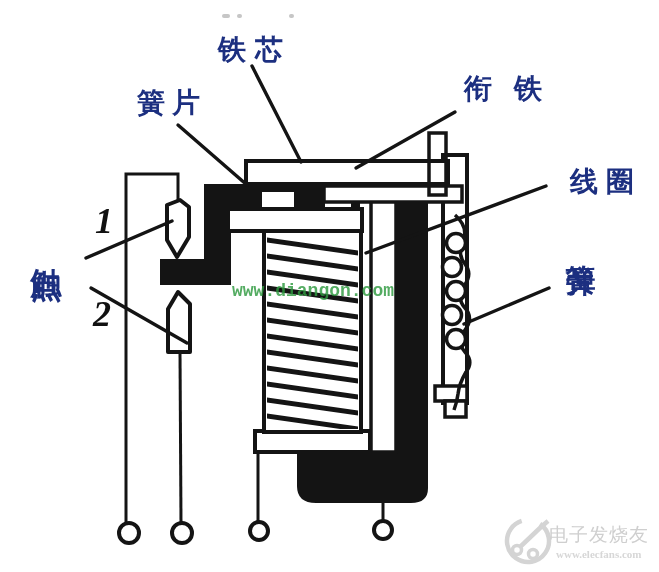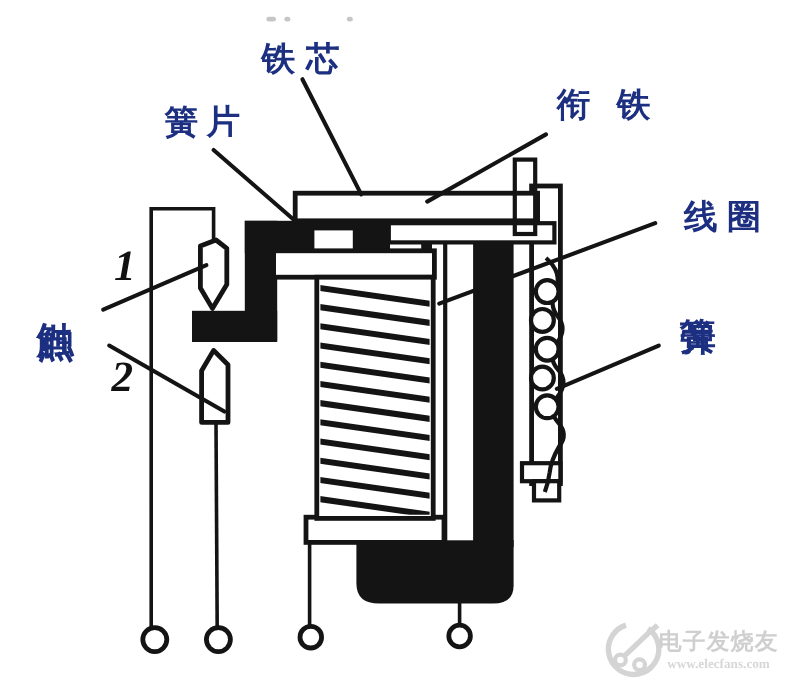--- a/index.html
+++ b/index.html
@@ -17,21 +17,21 @@
     position:absolute;color:#111;font-weight:bold;font-size:36px;
     font-family:"Liberation Serif","DejaVu Serif",serif;font-style:italic;
   }
   #wm-center{
     position:absolute;left:232px;top:281px;font-size:18px;font-weight:bold;
     font-family:"Liberation Mono","DejaVu Sans Mono",monospace;
     color:#2f9a40;opacity:.82;letter-spacing:0px;
   }
   #wm-corner{position:absolute;left:502px;top:512px;width:157px;height:58px;}
   #wm-brand{
-    position:absolute;left:47px;top:10px;font-size:19px;font-weight:bold;color:#cfcfcf;
+    position:absolute;left:47px;top:10px;font-size:19px;font-weight:normal;color:#cfcfcf;
     letter-spacing:1px;font-family:"Liberation Sans","DejaVu Sans",sans-serif;white-space:nowrap;
   }
   #wm-url{
     position:absolute;left:54px;top:36px;font-size:11px;font-weight:bold;color:#d7d7d7;
     font-family:Liberation Serif, serif;white-space:nowrap;
   }
 </style>
 </head>
 <body>
 
@@ -131,20 +131,21 @@
 
   <div class="lbl" style="left:218px;top:35px;letter-spacing:9px;">铁芯</div>
   <div class="lbl" style="left:137px;top:88px;letter-spacing:7px;">簧片</div>
   <div class="lbl" style="left:428px;top:74px;letter-spacing:22px;margin-left:36px;">衔铁</div>
   <div class="lbl" style="left:546px;top:167px;letter-spacing:8px;margin-left:24px;">线圈</div>
   <div class="lbl vert" style="left:565px;top:241px;font-size:30px;">弹簧</div>
   <div class="lbl vert" style="left:29px;top:244px;font-size:31px;">触点</div>
   <div class="num" style="left:95px;top:200px;">1</div>
   <div class="num" style="left:93px;top:293px;">2</div>
 
+  <div id="wm-center">www.diangon.com</div>
 
   <div id="wm-corner">
     <svg width="50" height="58" style="position:absolute;left:0;top:0;">
       <g stroke="#d4d4d4" fill="none" stroke-width="4.5">
         <circle cx="26" cy="29" r="21" stroke-dasharray="112 20" transform="rotate(-55 26 29)"></circle>
         <line x1="18" y1="35" x2="39" y2="15"></line>
         <line x1="39" y1="15" x2="46" y2="9"></line>
       </g>
       <g fill="#fff" stroke="#d4d4d4" stroke-width="3.5">
         <circle cx="15" cy="38" r="4.5"></circle>

